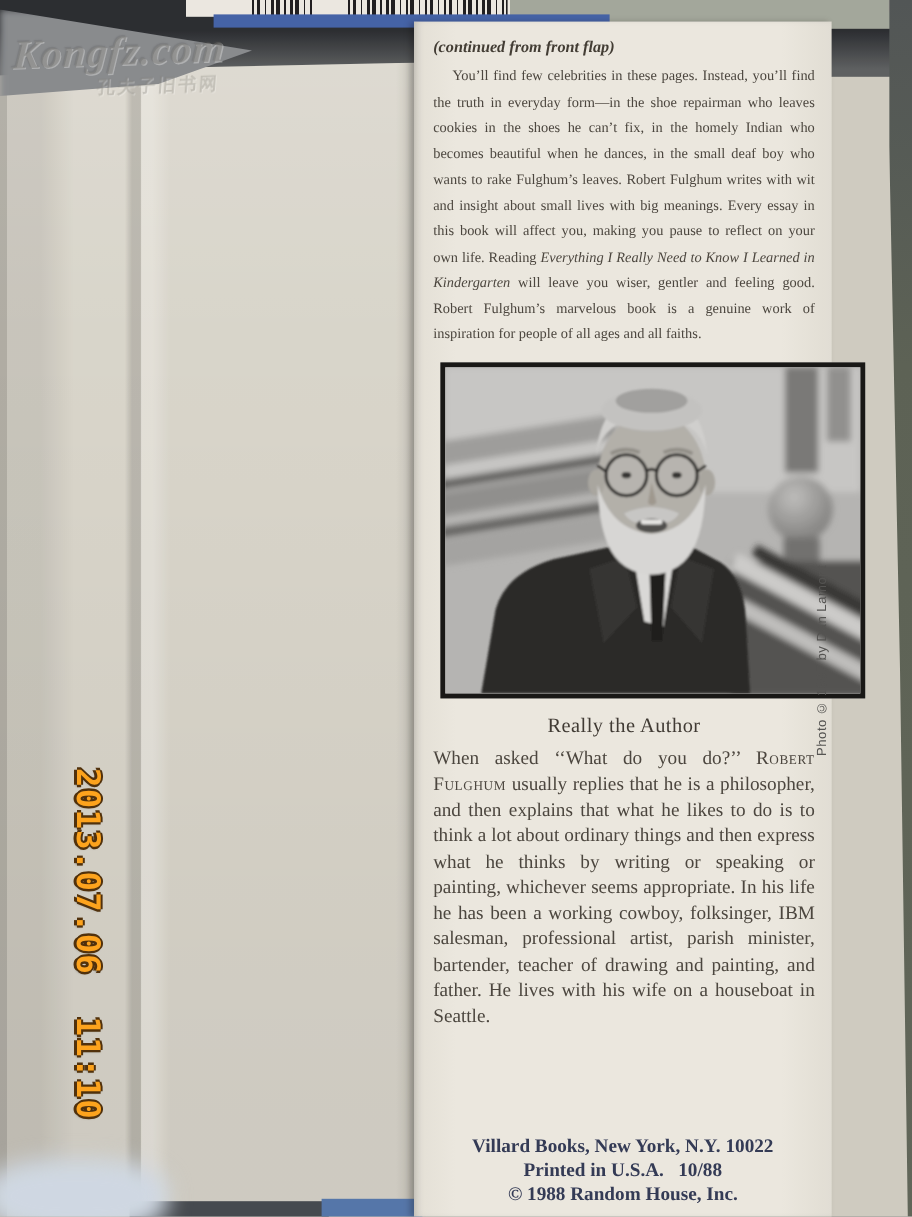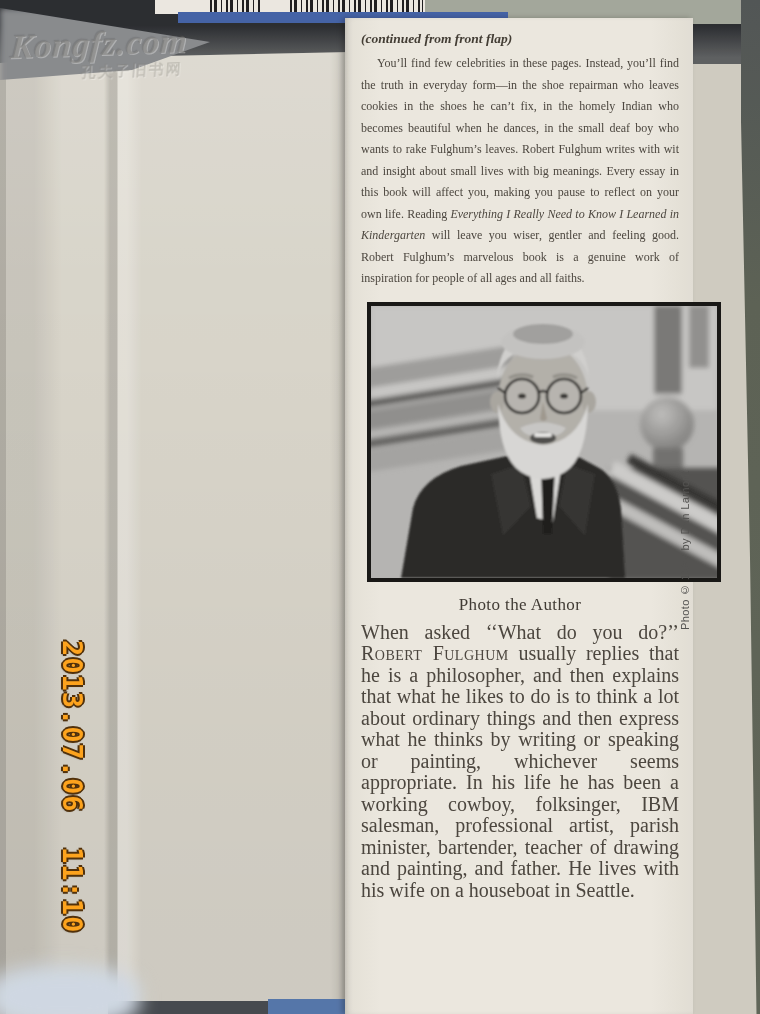--- a/index.html
+++ b/index.html
@@ -33,21 +33,21 @@
     box-shadow:-3px 0 5px rgba(0,0,0,.25), inset 5px 0 7px -4px rgba(0,0,0,.22);
     padding:0;box-sizing:border-box;color:#45403a;}
   .flap-inner{position:absolute;left:16px;right:14px;top:0;}
   .continued-note{margin-top:13px;font-style:italic;font-weight:600;font-size:13.5px;color:#3b362f;}
   .blurb{margin-top:6px;font-size:12px;line-height:21.5px;text-align:justify;text-indent:16px;}
   .book-title{font-style:italic;}
   .photo-frame{margin:10px 0 0 6px;width:346px;height:272px;border:4px solid #0f0f0f;background:#b5b5b5;overflow:hidden;}
   .photo-credit{position:absolute;right:-12px;top:412px;height:200px;writing-mode:vertical-rl;transform:rotate(180deg);
     font-family:"Liberation Sans",sans-serif;font-size:11px;color:#4e4e4e;letter-spacing:.4px;white-space:nowrap;}
   .about-heading{margin-top:13px;text-align:center;font-size:17px;color:#39342f;letter-spacing:.4px;}
-  .about{margin-top:7px;font-size:20px;line-height:21.5px;text-align:justify;}
+  .about{margin-top:7px;font-size:16px;line-height:21.5px;text-align:justify;}
   .smallcaps{font-variant:small-caps;letter-spacing:.5px;}
   .publisher{position:absolute;left:0;right:0;top:928px;text-align:center;font-weight:bold;font-size:16px;line-height:20px;color:#2c3452;}
 
   
   .board-edge{left:735px;top:0;width:25px;height:1014px;
     background:linear-gradient(180deg,#4b5153,#575d52 30%,#5b6156);
     clip-path:polygon(24% 0,100% 0,100% 100%,86% 100%,60% 55%,24% 12%);}
 
   
   .watermark{left:10px;top:24px;width:240px;transform:rotate(-2deg) skewX(-6deg);opacity:.5;pointer-events:none;}
@@ -148,25 +148,30 @@
               <path d="M210,87 L217,82" stroke="#272727" stroke-width="2.2"></path>
             </g>
             <ellipse cx="151" cy="90" rx="4" ry="2.6" fill="#2e2e2e"></ellipse>
             <ellipse cx="193" cy="90" rx="4" ry="2.6" fill="#2e2e2e"></ellipse>
           </g>
         </svg>
       </div>
 
       <div class="photo-credit">Photo © 1987 by Dan Lamont</div>
 
-      <div class="about-heading">Photo the Author</div>
+      <div class="about-heading">Really the Author</div>
 
       <p class="about"><span>When asked ‘‘What do you do?’’ </span><span class="smallcaps">Robert Fulghum</span><span> usually replies that he is a philosopher, and then explains that what he likes to do is to think a lot about ordinary things and then express what he thinks by writing or speaking or painting, whichever seems appropriate. In his life he has been a working cowboy, folksinger, IBM salesman, professional artist, parish minister, bartender, teacher of drawing and painting, and father. He lives with his wife on a houseboat in Seattle.</span></p>
     </div>
 
+    <div class="publisher">
+      <div>Villard Books, New York, N.Y. 10022</div>
+      <div>Printed in U.S.A.&nbsp;&nbsp; 10/88</div>
+      <div>© 1988 Random House, Inc.</div>
+    </div>
   </div>
 
   <div class="abs board-edge"></div>
 
   <div class="abs watermark">
     <div class="wm-main">Kongfz.com</div>
     <div class="wm-cn">孔夫子旧书网</div>
   </div>
 
   <div class="abs timestamp">2013.07.06&nbsp;&nbsp;11:10</div>

